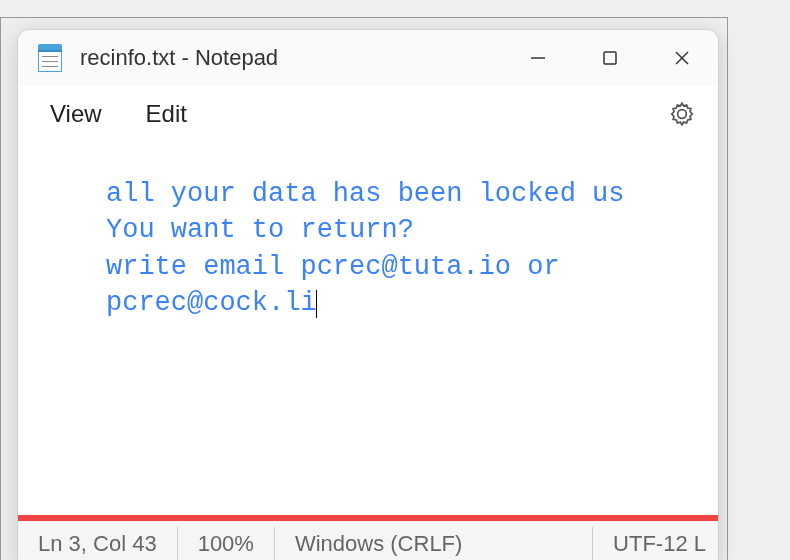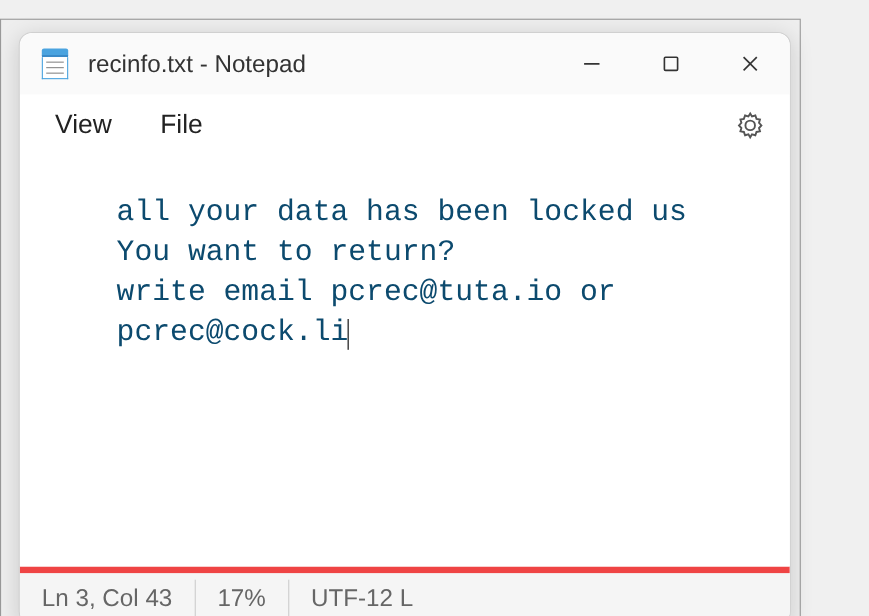--- a/index.html
+++ b/index.html
@@ -110,21 +110,21 @@
   justify-content: center;
   cursor: pointer;
   border-radius: 4px;
 }
 .text-area {
   flex: 1;
   background: #ffffff;
   padding: 34px 28px 10px 88px;
   font-family: Consolas, "Courier New", monospace;
   font-size: 27px;
-  color: #0c4a6e;
+  color: #3b82f6;
   line-height: 1.35;
   white-space: pre-wrap;
   position: relative;
 }
 .caret {
   display: inline-block;
   width: 1px;
   height: 28px;
   background: #000;
   vertical-align: text-bottom;
@@ -217,34 +217,35 @@
           <svg viewBox="0 0 20 20">
             <line x1="4" y1="4" x2="16" y2="16" stroke="#333" stroke-width="1.5"></line>
             <line x1="16" y1="4" x2="4" y2="16" stroke="#333" stroke-width="1.5"></line>
           </svg>
         </div>
       </div>
     </div>
 
     <div class="menubar">
       <div class="menu-item">View</div>
-      <div class="menu-item">File</div>
+      <div class="menu-item">Edit</div>
       <div class="menubar-spacer"></div>
       <div class="settings-icon">
         <svg width="26" height="26" viewBox="0 0 24 24">
           <path fill="none" stroke="#555" stroke-width="1.6" d="M12 8a4 4 0 100 8 4 4 0 000-8z"></path>
           <path fill="none" stroke="#555" stroke-width="1.6" d="M12 2l1.5 2.5 2.8-.8 1 2.8 2.9.5-.8 2.8 2 2.2-2 2.2.8 2.8-2.9.5-1 2.8-2.8-.8L12 22l-1.5-2.5-2.8.8-1-2.8-2.9-.5.8-2.8-2-2.2 2-2.2-.8-2.8 2.9-.5 1-2.8 2.8.8z"></path>
         </svg>
       </div>
     </div>
 
     <div class="text-area"><span>all your data has been locked us
 You want to return?
 write email pcrec@tuta.io or pcrec@cock.li</span><span class="caret"></span></div>
 
     <div class="statusbar">
       <div class="status-segment">Ln 3, Col 43</div>
-      <div class="status-segment">17%</div>
+      <div class="status-segment">100%</div>
+      <div class="status-segment wide">Windows (CRLF)</div>
       <div class="status-segment">UTF-12 L</div>
     </div>
 
   </div>
 </div>
 
 </body></html>

